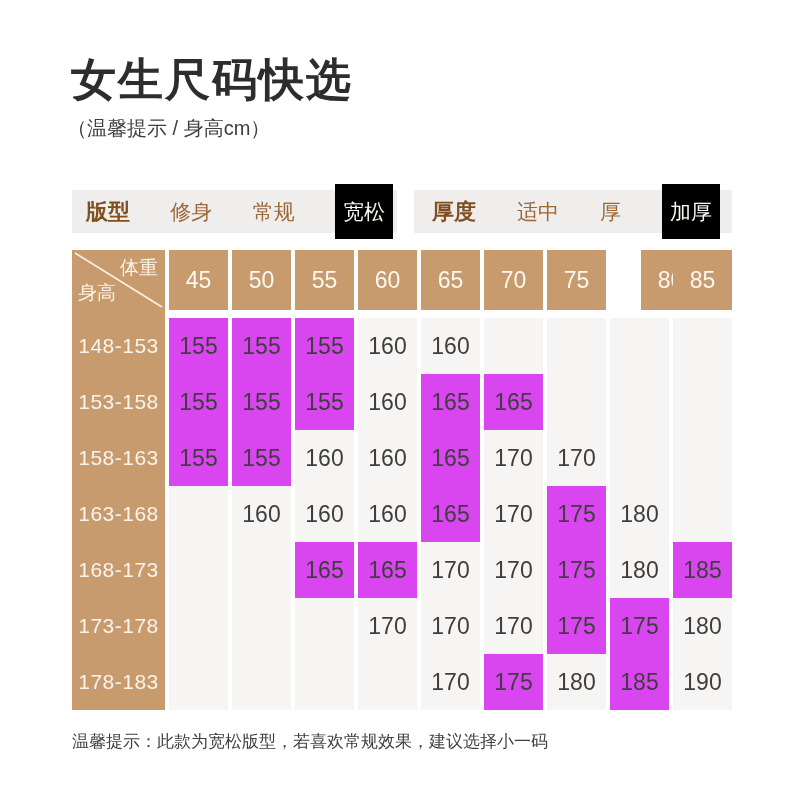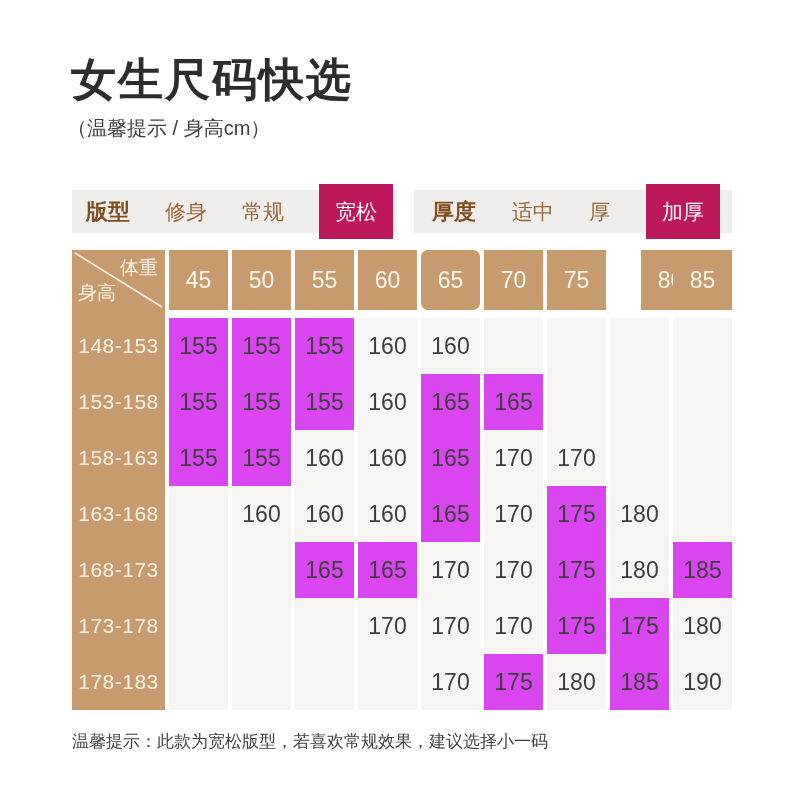--- a/index.html
+++ b/index.html
@@ -7,21 +7,21 @@
   .page{position:relative;width:800px;height:800px;background:#ffffff;overflow:hidden;}
 
   .title{position:absolute;left:71px;top:50px;font-size:45px;font-weight:900;color:#2d2d2d;letter-spacing:2px;text-align:center;}
   .subtitle{position:absolute;left:67px;top:115px;font-size:20px;color:#3f3f3f;}
 
   .sel-bar{position:absolute;top:190px;height:43px;background:#F0EEEC;display:flex;align-items:center;justify-content:space-between;box-sizing:border-box;}
   #sel-fit{left:72px;width:325px;padding:0 4px 0 14px;}
   #sel-thickness{left:414px;width:318px;padding:0 12px 0 18px;}
   .sel-label{font-weight:bold;font-size:22px;color:#7F4F20;}
   .sel-item{font-size:21px;color:#9C6838;cursor:pointer;}
-  .sel-item.selected{width:74px;height:55px;background:#be185d;color:#FBF7F1;display:flex;align-items:center;justify-content:center;flex:0 0 auto;}
+  .sel-item.selected{width:58px;height:55px;background:#000000;color:#FBF7F1;display:flex;align-items:center;justify-content:center;flex:0 0 auto;}
 
   #size-table{position:absolute;left:72px;top:250px;width:660px;height:460px;}
   .tan{background:#C89B6E;}
   .label-col{position:absolute;left:0;top:0;width:93px;height:460px;}
   .corner{position:absolute;left:0;top:0;width:93px;height:60px;color:#FAF3E9;}
   .corner svg{position:absolute;left:0;top:0;}
   .corner .tr{position:absolute;right:7px;top:5px;font-size:19px;}
   .corner .bl{position:absolute;left:6px;bottom:4px;font-size:19px;}
   .row-label{position:absolute;left:0;width:93px;height:56px;display:flex;align-items:center;justify-content:center;color:#FAF3E9;font-size:21px;letter-spacing:0.5px;}
   .head-cell{position:absolute;top:0;height:60px;width:59px;display:flex;align-items:center;justify-content:center;color:#FBF7F1;font-size:23px;}
@@ -93,21 +93,21 @@
       </div>
       <div class="head-cell tan" style="left: 286px;">60</div>
       <div class="body-strip" style="left: 286px;">
         <div class="cell" style="top: 0px;">160</div>
         <div class="cell" style="top: 56px;">160</div>
         <div class="cell" style="top: 112px;">160</div>
         <div class="cell" style="top: 168px;">160</div>
         <div class="cell hl" style="top: 224px;">165</div>
         <div class="cell" style="top: 280px;">170</div>
       </div>
-      <div class="head-cell tan" style="left: 349px; border-radius: 7px;">65</div>
+      <div class="head-cell tan" style="left: 349px;">65</div>
       <div class="body-strip" style="left: 349px;">
         <div class="cell" style="top: 0px;">160</div>
         <div class="cell hl" style="top: 56px;">165</div>
         <div class="cell hl" style="top: 112px;">165</div>
         <div class="cell hl" style="top: 168px;">165</div>
         <div class="cell" style="top: 224px;">170</div>
         <div class="cell" style="top: 280px;">170</div>
         <div class="cell" style="top: 336px;">170</div>
       </div>
       <div class="head-cell tan" style="left: 412px;">70</div>

